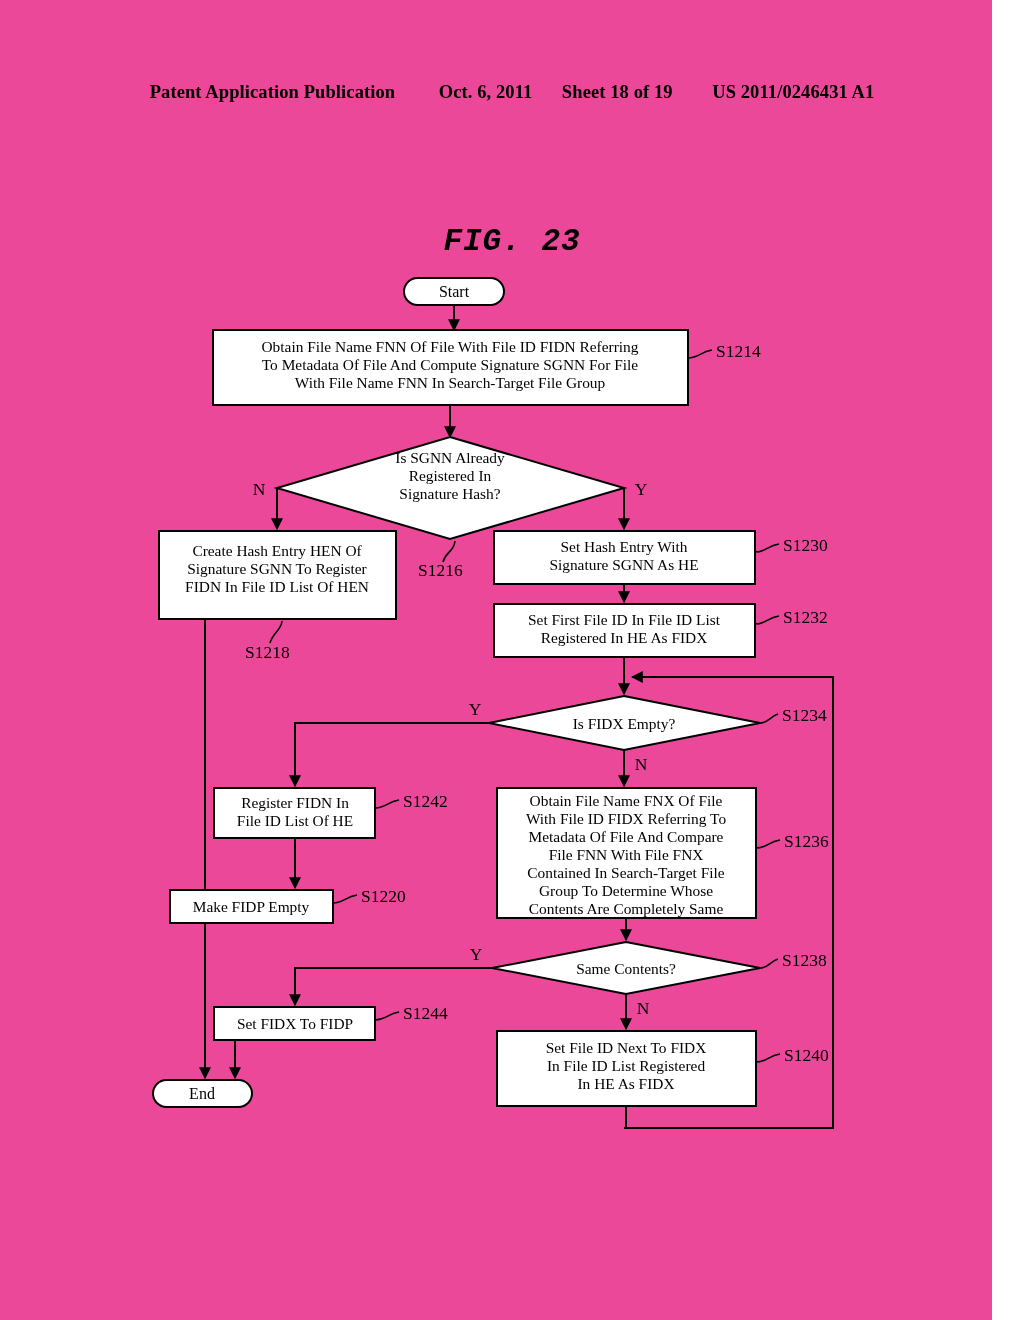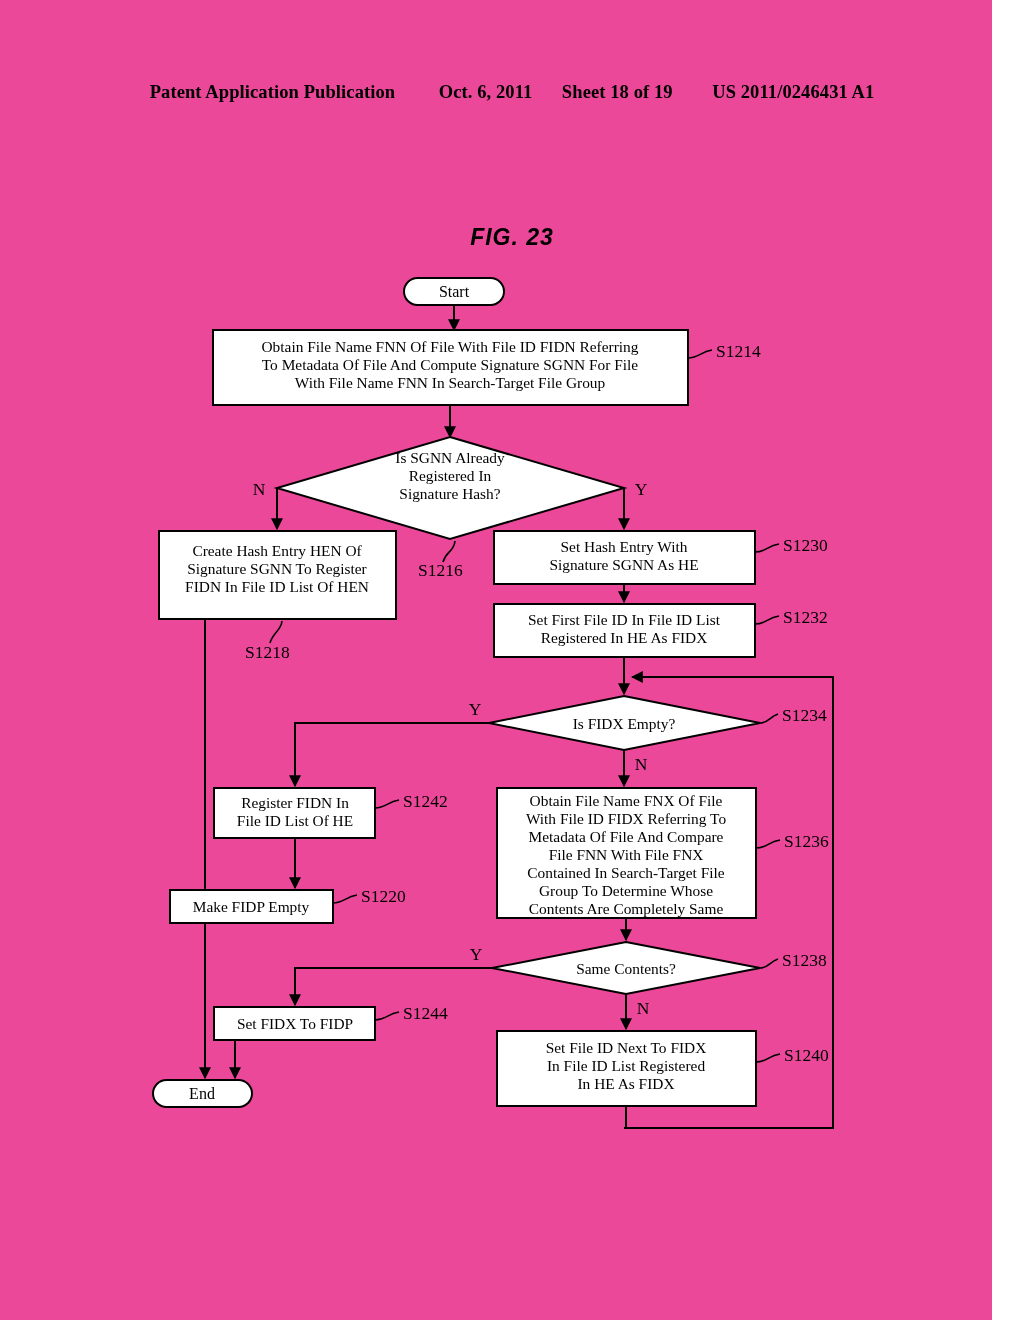--- a/index.html
+++ b/index.html
@@ -33,24 +33,24 @@
   .h-gap-1 { width: 34px; }
   .h-gap-2 { width: 20px; }
   .h-gap-3 { width: 30px; }
 
   .fig-title {
     position: absolute;
     top: 224px;
     left: 0;
     width: 1024px;
     text-align: center;
-    font-family: Liberation Sans, sans-serif;
+    font-family: Liberation Mono, monospace;
     font-style: italic;
     font-weight: bold;
-    font-size: 23px;
+    font-size: 31px;
     letter-spacing: 1px;
   }
 
   svg#flow {
     position: absolute;
     top: 0;
     left: 0;
   }
   svg#flow .shape {
     fill: #ffffff;

